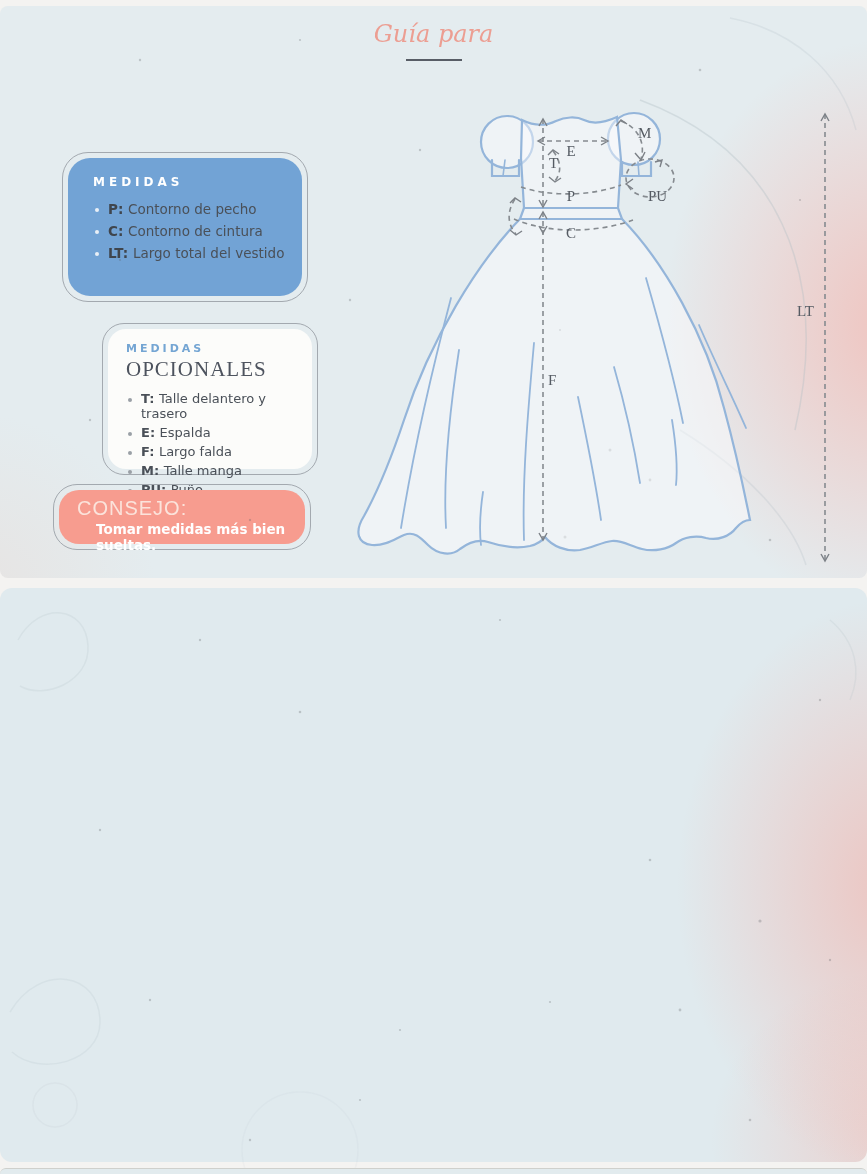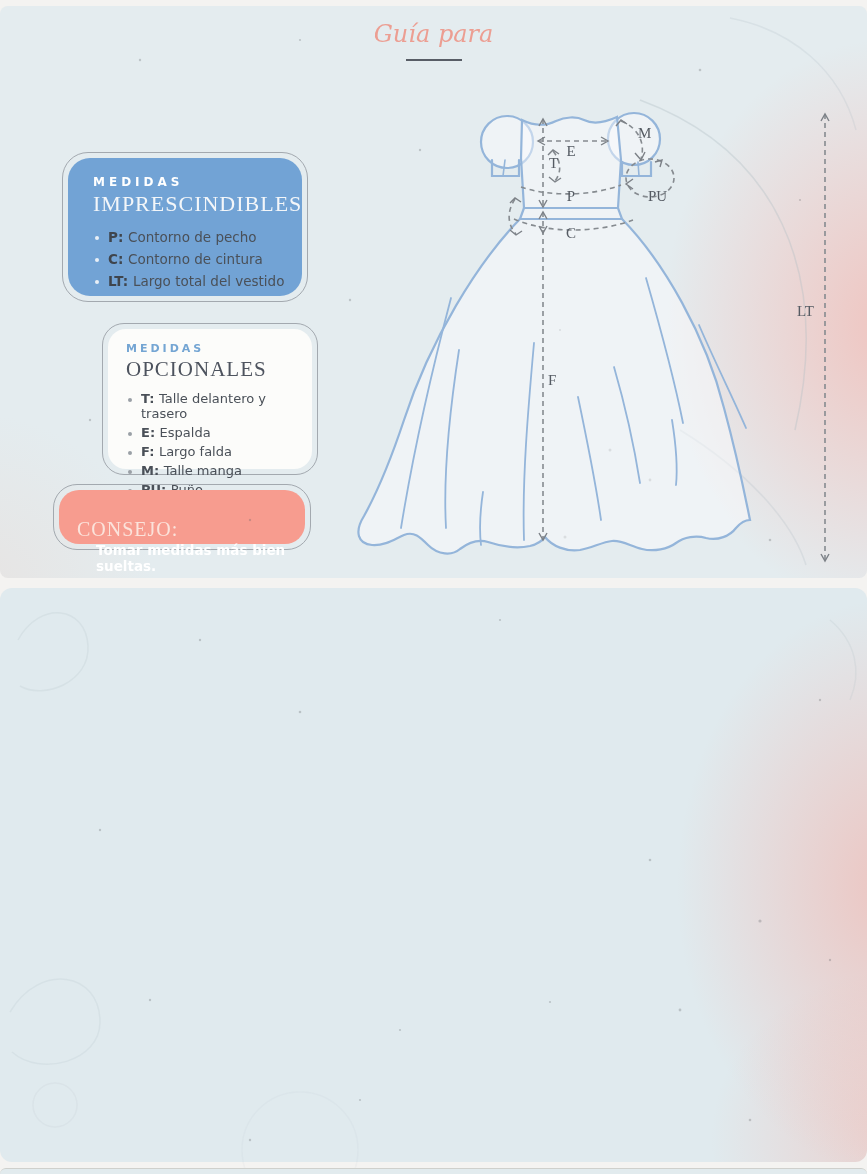--- a/index.html
+++ b/index.html
@@ -54,22 +54,22 @@
   .white-box .box-inner{background:#fcfcfa;border-radius:18px;padding:13px 0 0 18px;}
   .white-box .box-label{color:#74a5d3;letter-spacing:3px;font-size:11px;}
   .white-box .box-title{color:#4d535e;font-size:21px;}
   .white-box .measure-list{margin-top:9px;font-size:13px;}
   .white-box .measure-list li{margin:4px 0;}
   .white-box .measure-list li::before{background:#9aa0a6;}
   .white-box .measure-list b{color:#4a5058;}
 
   .pink-box{left:53px;top:484px;width:258px;height:66px;border-radius:24px;}
   .pink-box .box-inner{background:#f79c8f;border-radius:20px;padding:7px 0 0 18px;}
-  .advice-title{font-family:Liberation Serif, serif;font-size:20px;
-    color:#fbe3db;letter-spacing:1px;margin-top:21px;}
+  .advice-title{font-family:Liberation Sans, sans-serif;font-size:20px;
+    color:#fbe3db;letter-spacing:1px;}
   .advice-text{font-size:13.5px;font-weight:bold;color:#fff;margin-top:1px;margin-left:19px;}
 
   .overlay{position:absolute;left:0;top:0;pointer-events:none;}
   .diagram-label{font-family:"Liberation Serif","DejaVu Serif",serif;font-size:15px;fill:#555b63;}
 </style>
 </head>
 <body>
 
 <section class="panel top">
   <header class="guide-header">
@@ -82,21 +82,20 @@
   
   
   
   
   
 </section>
 
 <div class="box blue-box">
   <div class="box-inner">
     <div class="box-label">MEDIDAS</div>
-    <div class="box-title">IMPRESCINDIBLES</div>
     <ul class="measure-list">
         <li><b>P: </b><span>Contorno de pecho</span></li>
         <li><b>C: </b><span>Contorno de cintura</span></li>
         <li><b>LT: </b><span>Largo total del vestido</span></li>
       </ul>
   </div>
 </div>
 
 <div class="box white-box">
   <div class="box-inner">

